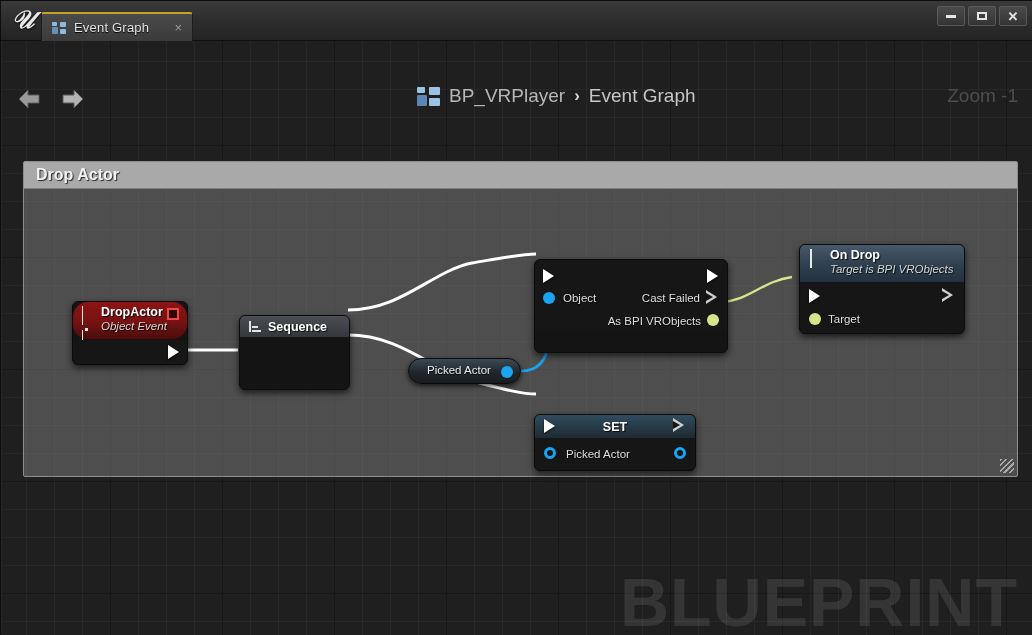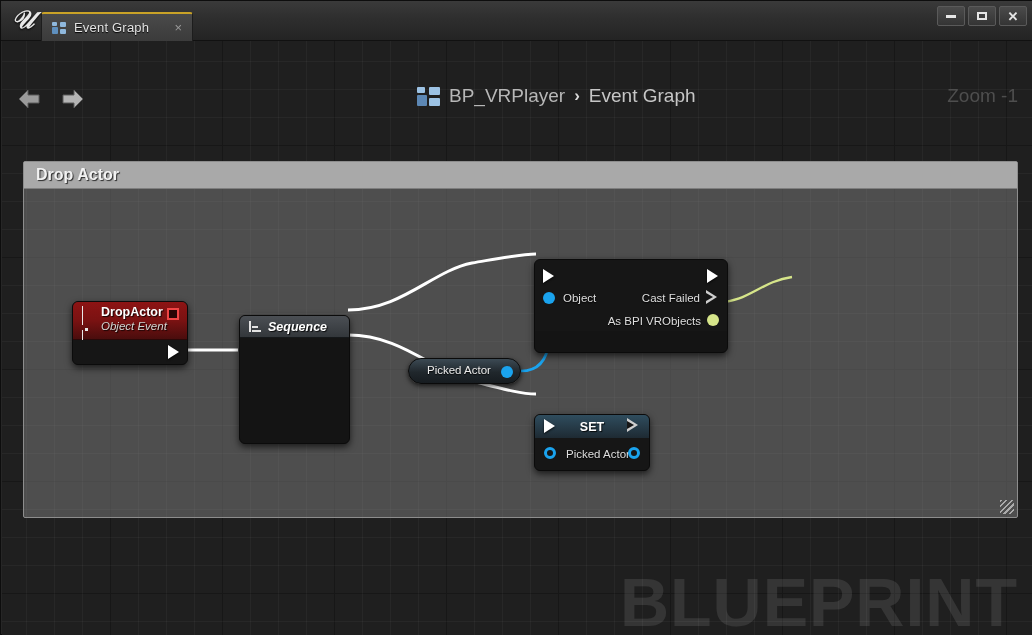--- a/index.html
+++ b/index.html
@@ -114,21 +114,21 @@
   .watermark {
     position: absolute; right: 14px; bottom: -6px;
     font-size: 68px; font-weight: bold; letter-spacing: 1px;
     color: rgba(255,255,255,.10);
     user-select: none;
   }
 
   
   .comment {
     position: absolute; left: 21px; top: 120px;
-    width: 995px; height: 357px;
+    width: 995px; height: 316px;
     background: rgba(135,135,135,.46);
     border: 1px solid #8d8d8d;
     border-radius: 2px;
   }
   .comment-header {
     position: absolute; left: 0; top: 0;
     width: 100%; height: 27px;
     background: #a9a9a9;
     border-bottom: 1px solid #7e7e7e;
   }
@@ -210,37 +210,38 @@
   .dot.ring {
     background: transparent; border: 3px solid #1aa3ee;
     width: 12px; height: 12px;
   }
 
   
   #n-dropactor { left: 70px; top: 260px; width: 116px; height: 64px; }
   #n-dropactor .node-head-two {
     background: linear-gradient(180deg, #8d1414 0%, #7a1212 50%, #4a0d0d 100%);
     border-bottom: 1px solid #2a0808;
+    border-radius: 15px;
   }
   .diamond {
     width: 11px; height: 11px; transform: rotate(45deg);
     border: 1.6px solid #e9e9e9;
   }
   .diamond.filled::after {
     content: ""; display:block; width:3px;height:3px; background:#e9e9e9;
     margin: 2.5px 0 0 2.5px;
   }
   .delegate-pin {
     position: absolute; right: 8px; top: 6px;
     width: 12px; height: 12px;
     border: 2.5px solid #f04545; background: #2a0505;
   }
 
   
-  #n-sequence { left: 237px; top: 274px; width: 111px; height: 129px; font-style: italic; }
+  #n-sequence { left: 237px; top: 274px; width: 111px; height: 75px; }
   #n-sequence .node-head {
     background: linear-gradient(180deg, #4b4f54 0%, #33373b 100%);
     border-bottom: 1px solid #15181a;
   }
   .seq-icon { position: relative; width: 13px; height: 11px; }
   .seq-icon .bar { position:absolute; background:#e3e3e3; height:2px; }
   .seq-icon .bar:nth-child(1){ left:4px; top:0;  width:9px;}
   .seq-icon .bar:nth-child(2){ left:4px; top:4.5px;width:6px;}
   .seq-icon .bar:nth-child(3){ left:4px; top:9px;width:9px;}
   .seq-icon .stem { position:absolute; left:1px; top:0; width:2px; height:11px; background:#e3e3e3;}
@@ -261,21 +262,21 @@
   .cast-icon .ar2{ right:0; border-left:5px solid #fff;}
 
   
   #n-ondrop { left: 797px; top: 203px; width: 166px; height: 90px; }
   #n-ondrop .node-head-two {
     background: linear-gradient(180deg, #46586a 0%, #2f3f4e 55%, #233140 100%);
     border-bottom: 1px solid #11181f;
   }
 
   
-  #n-set { left: 532px; top: 373px; width: 116px; height: 57px; text-align: center; }
+  #n-set { left: 532px; top: 373px; width: 162px; height: 57px; text-align: center; }
   #n-set .node-head {
     height: 23px;
     background: linear-gradient(180deg, #2f4d5e 0%, #1e2a33 100%);
     justify-content: center;
   }
 
   
   #n-getter {
     position: absolute; left: 406px; top: 317px;
     width: 113px; height: 26px;
@@ -412,20 +413,35 @@
         <span class="pin-label" style="position:absolute;left:28px;top:32px;">Object</span>
 
         <span class="pin-label" style="position:absolute;right:27px;top:32px;">Cast Failed</span>
         <span class="exec-o" style="position:absolute;right:10px;top:30px;"></span>
 
         <span class="pin-label" style="position:absolute;right:26px;top:55px;">As BPI VRObjects</span>
         <span class="dot yellow" style="position:absolute;right:8px;top:54px;"></span>
       </div>
     </div>
 
+    <div class="node" id="n-ondrop">
+      <div class="node-head node-head-two">
+        <div style="position:absolute;left:10px;top:5px;">
+          <span class="diamond"></span>
+        </div>
+        <div class="node-title" style="position:absolute;left:30px;top:3px;">On Drop</div>
+        <div class="node-sub" style="position:absolute;left:30px;top:18px;">Target is BPI VRObjects</div>
+      </div>
+      <div class="node-body" style="height:50px;">
+        <span class="exec" style="position:absolute;left:9px;top:6px;"></span>
+        <span class="exec-o" style="position:absolute;right:11px;top:5px;"></span>
+        <span class="dot yellow" style="position:absolute;left:9px;top:30px;"></span>
+        <span class="pin-label" style="position:absolute;left:28px;top:30px;">Target</span>
+      </div>
+    </div>
 
     <div class="node" id="n-set">
       <div class="node-head">
         <span class="node-title">SET</span>
       </div>
       <div class="node-body" style="height:32px;">
         <span class="exec" style="position:absolute;left:9px;top:-19px;"></span>
         <span class="exec-o" style="position:absolute;right:11px;top:-20px;"></span>
         <span class="dot ring" style="position:absolute;left:9px;top:9px;"></span>
         <span class="pin-label" style="position:absolute;left:31px;top:10px;">Picked Actor</span>

